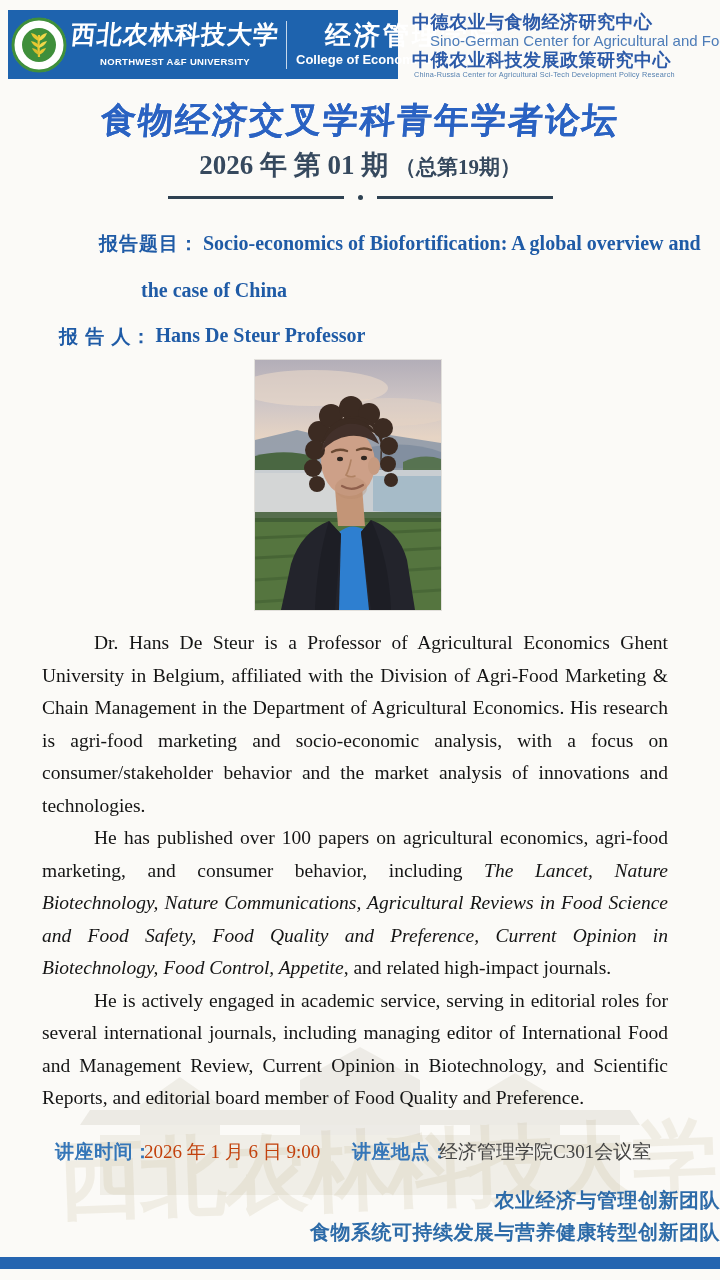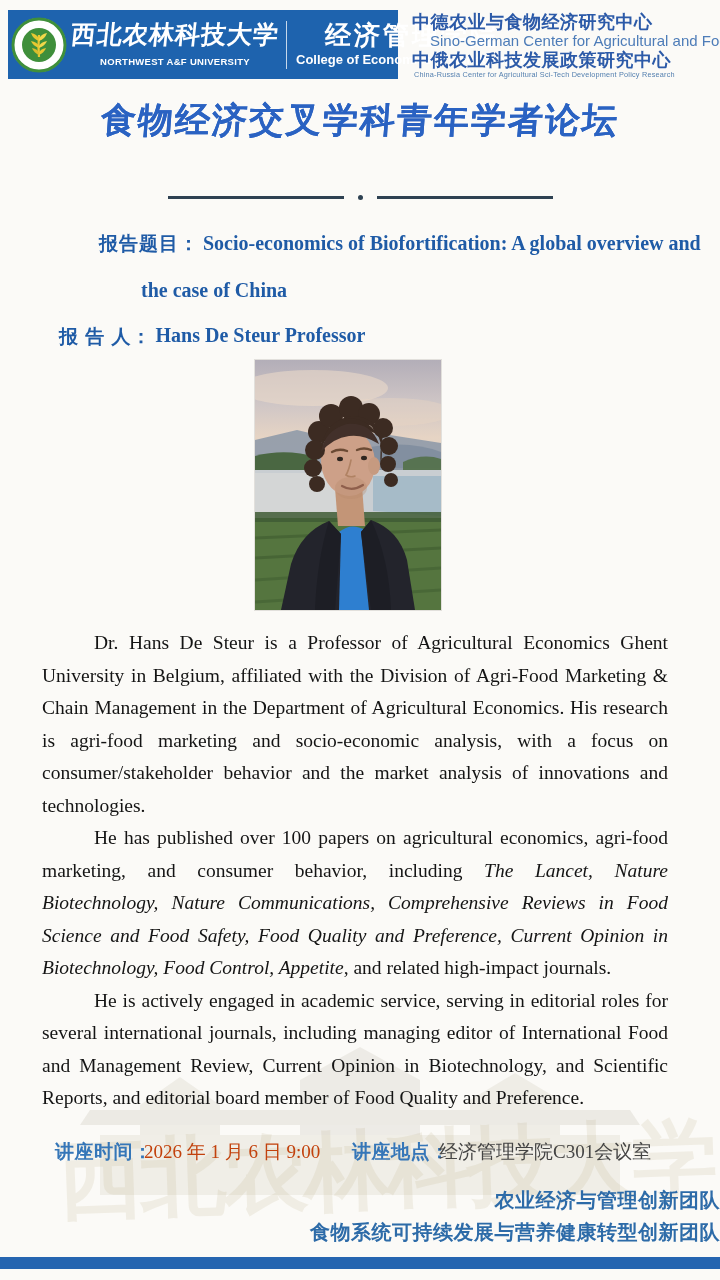--- a/index.html
+++ b/index.html
@@ -147,20 +147,24 @@
 
     <div class="centers">
       <div class="center-zh">中德农业与食物经济研究中心</div>
       <div class="center-en-1">Sino-German Center for Agricultural and Food Economics</div>
       <div class="center-zh">中俄农业科技发展政策研究中心</div>
       <div class="center-en-2">China-Russia Center for Agricultural Sci-Tech Development Policy Research</div>
     </div>
   </header>
 
   <div class="forum-title">食物经济交叉学科青年学者论坛</div>
+  <div class="forum-issue">
+    <span>2026 年 第 01 期</span>
+    <span class="issue-total">（总第19期）</span>
+  </div>
 
   <div class="rule">
     <div class="rule-line"></div>
     <div class="rule-dot"></div>
     <div class="rule-line"></div>
   </div>
 
   <section class="report">
     <div class="topic-row">
       <span class="report-label">报告题目：</span>
@@ -245,21 +249,21 @@
         <ellipse cx="109" cy="98" rx="3" ry="2.2" fill="#2f2620"></ellipse>
         <path d="M96,100 Q94,110 91,115 Q95,118 100,116" stroke="#b08263" stroke-width="1.6" fill="none" stroke-linecap="round"></path>
         <ellipse cx="96" cy="128" rx="16" ry="11" fill="#b88a6d" opacity="0.35"></ellipse>
         <path d="M87,126 Q97,132 108,125" stroke="#8f5f4c" stroke-width="2.2" fill="none" stroke-linecap="round"></path>
       </g>
     </svg>
   </figure>
 
   <section class="bio">
     <p>Dr.  Hans De Steur is a Professor of Agricultural Economics Ghent University in Belgium, affiliated with the Division of Agri-Food Marketing &amp; Chain Management in the Department of Agricultural Economics. His research is agri-food marketing and socio-economic analysis, with a focus on consumer/stakeholder behavior and the market analysis of innovations and technologies.</p>
-    <p><span>He has published over 100 papers on agricultural economics, agri-food marketing, and consumer behavior, including </span><i>The Lancet, Nature Biotechnology, Nature Communications, Comprehensive Reviews in Food Science and Food Safety, Food Quality and Preference, Current Opinion in Biotechnology, Food Control, Appetite</i><span>, and related high-impact journals.</span></p>
+    <p><span>He has published over 100 papers on agricultural economics, agri-food marketing, and consumer behavior, including </span><i>The Lancet, Nature Biotechnology, Nature Communications, Agricultural Reviews in Food Science and Food Safety, Food Quality and Preference, Current Opinion in Biotechnology, Food Control, Appetite</i><span>, and related high-impact journals.</span></p>
     <p>He is actively engaged in academic service, serving in editorial roles for several international journals, including managing editor of International Food and Management Review, Current Opinion in Biotechnology, and Scientific Reports, and editorial  board member of Food Quality and Preference.</p>
   </section>
 
   <div class="watermark">
     <svg viewBox="0 0 720 270">
       <g opacity="0.10">
         <path d="M140,120 L180,92 L220,120 L220,200 L140,200 Z" fill="#8a7f5e"></path>
         <path d="M300,95 L360,62 L420,95 L420,200 L300,200 Z" fill="#7d7356"></path>
         <path d="M470,115 L515,88 L560,115 L560,200 L470,200 Z" fill="#8a7f5e"></path>
         <rect x="100" y="150" width="520" height="60" fill="#968a66"></rect>

